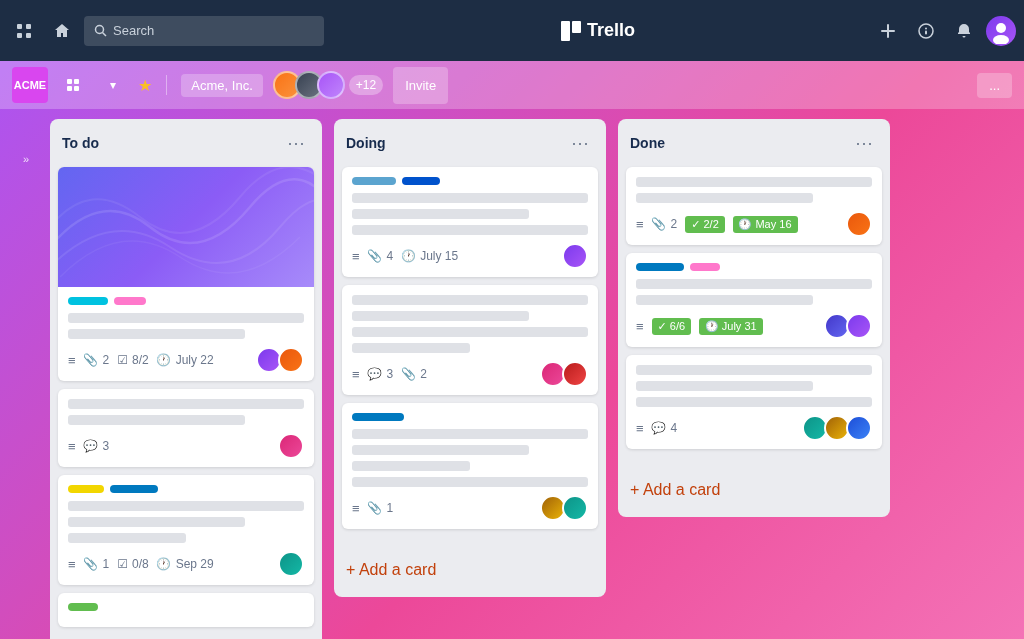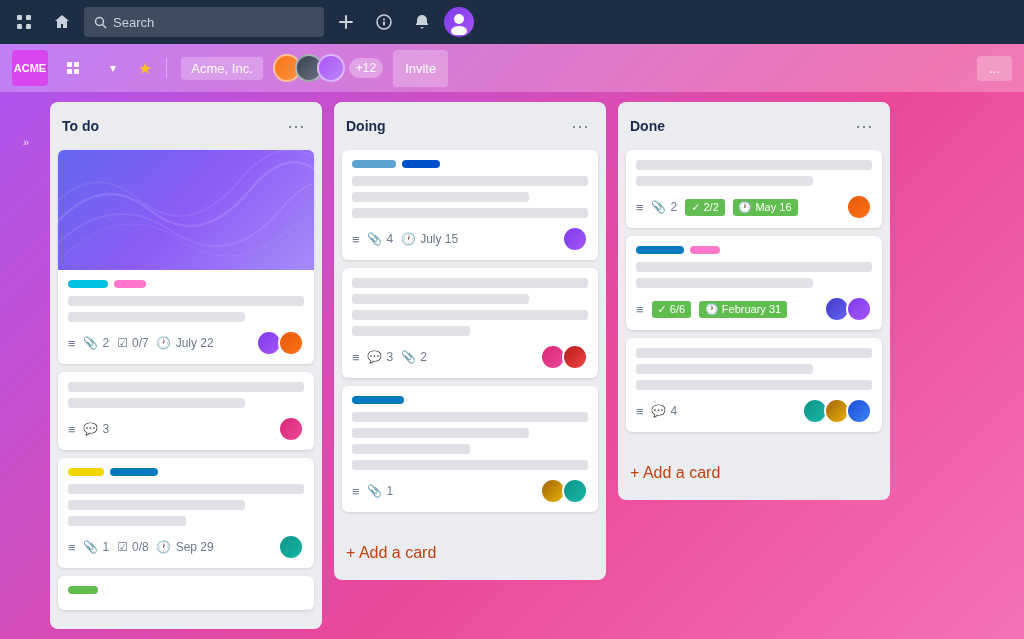--- a/index.html
+++ b/index.html
@@ -7,21 +7,21 @@
       font-family: -apple-system, BlinkMacSystemFont, 'Segoe UI', sans-serif;
       background: linear-gradient(135deg, #a855f7 0%, #ec4899 60%, #f472b6 100%);
       width: 1024px;
       height: 639px;
       overflow: hidden;
     }
 
     
     .top-nav {
       background: #1d2d44;
-      height: 44px;
+      height: 61px;
       display: flex;
       align-items: center;
       padding: 0 8px;
       gap: 6px;
     }
     .nav-grid-icon {
       width: 32px; height: 32px;
       display: flex; align-items: center; justify-content: center;
       color: #c9d1db; cursor: pointer; border-radius: 4px;
       font-size: 16px;
@@ -292,20 +292,27 @@
       <path d="M9 2L2 8h2v7h4v-4h2v4h4V8h2L9 2z"></path>
     </svg>
   </div>
   <div class="nav-search">
     <svg width="13" height="13" viewBox="0 0 13 13" fill="#c9d1db">
       <circle cx="5.5" cy="5.5" r="4" stroke="#c9d1db" stroke-width="1.5" fill="none"></circle>
       <line x1="8.5" y1="8.5" x2="12" y2="12" stroke="#c9d1db" stroke-width="1.5"></line>
     </svg>
     <span>Search</span>
   </div>
+  <div class="nav-logo">
+    <div class="nav-logo-icon">
+      <span></span>
+        <span></span>
+    </div>
+    <span>Trello</span>
+  </div>
   <div class="nav-right">
     <div class="nav-icon-btn">
       <svg width="16" height="16" viewBox="0 0 16 16" fill="currentColor">
         <path d="M8 2v12M2 8h12" stroke="currentColor" stroke-width="2" stroke-linecap="round"></path>
       </svg>
     </div>
     <div class="nav-icon-btn">
       <svg width="16" height="16" viewBox="0 0 16 16" fill="currentColor">
         <circle cx="8" cy="8" r="7" stroke="currentColor" stroke-width="1.5" fill="none"></circle>
         <circle cx="8" cy="5.5" r="1"></circle>
@@ -378,21 +385,21 @@
       <div class="card-text-line w-full"></div>
       <div class="card-text-line w-3q"></div>
       <div class="card-footer">
         <span class="card-list-icon">≡</span>
         <div class="card-meta">
           <span>📎</span>
           <span>2</span>
         </div>
         <div class="card-meta">
           <span>☑</span>
-          <span>0/7</span>
+          <span>8/2</span>
         </div>
         <div class="card-meta">
           <span>🕐</span>
           <span>July 22</span>
         </div>
         <div class="card-avatars">
           <div class="card-avatar ca-purple"></div>
           <div class="card-avatar ca-orange"></div>
         </div>
       </div>
@@ -563,21 +570,21 @@
       <div class="card-text-line w-full"></div>
       <div class="card-text-line w-3q"></div>
       <div class="card-footer">
         <span class="card-list-icon">≡</span>
         <div class="badge badge-green">
           <span>✓</span>
           <span>6/6</span>
         </div>
         <div class="badge badge-green">
           <span>🕐</span>
-          <span>February 31</span>
+          <span>July 31</span>
         </div>
         <div class="card-avatars">
           <div class="card-avatar ca-indigo"></div>
           <div class="card-avatar ca-purple"></div>
         </div>
       </div>
     </div>
 
     <div class="card">
       <div class="card-text-line w-full"></div>

